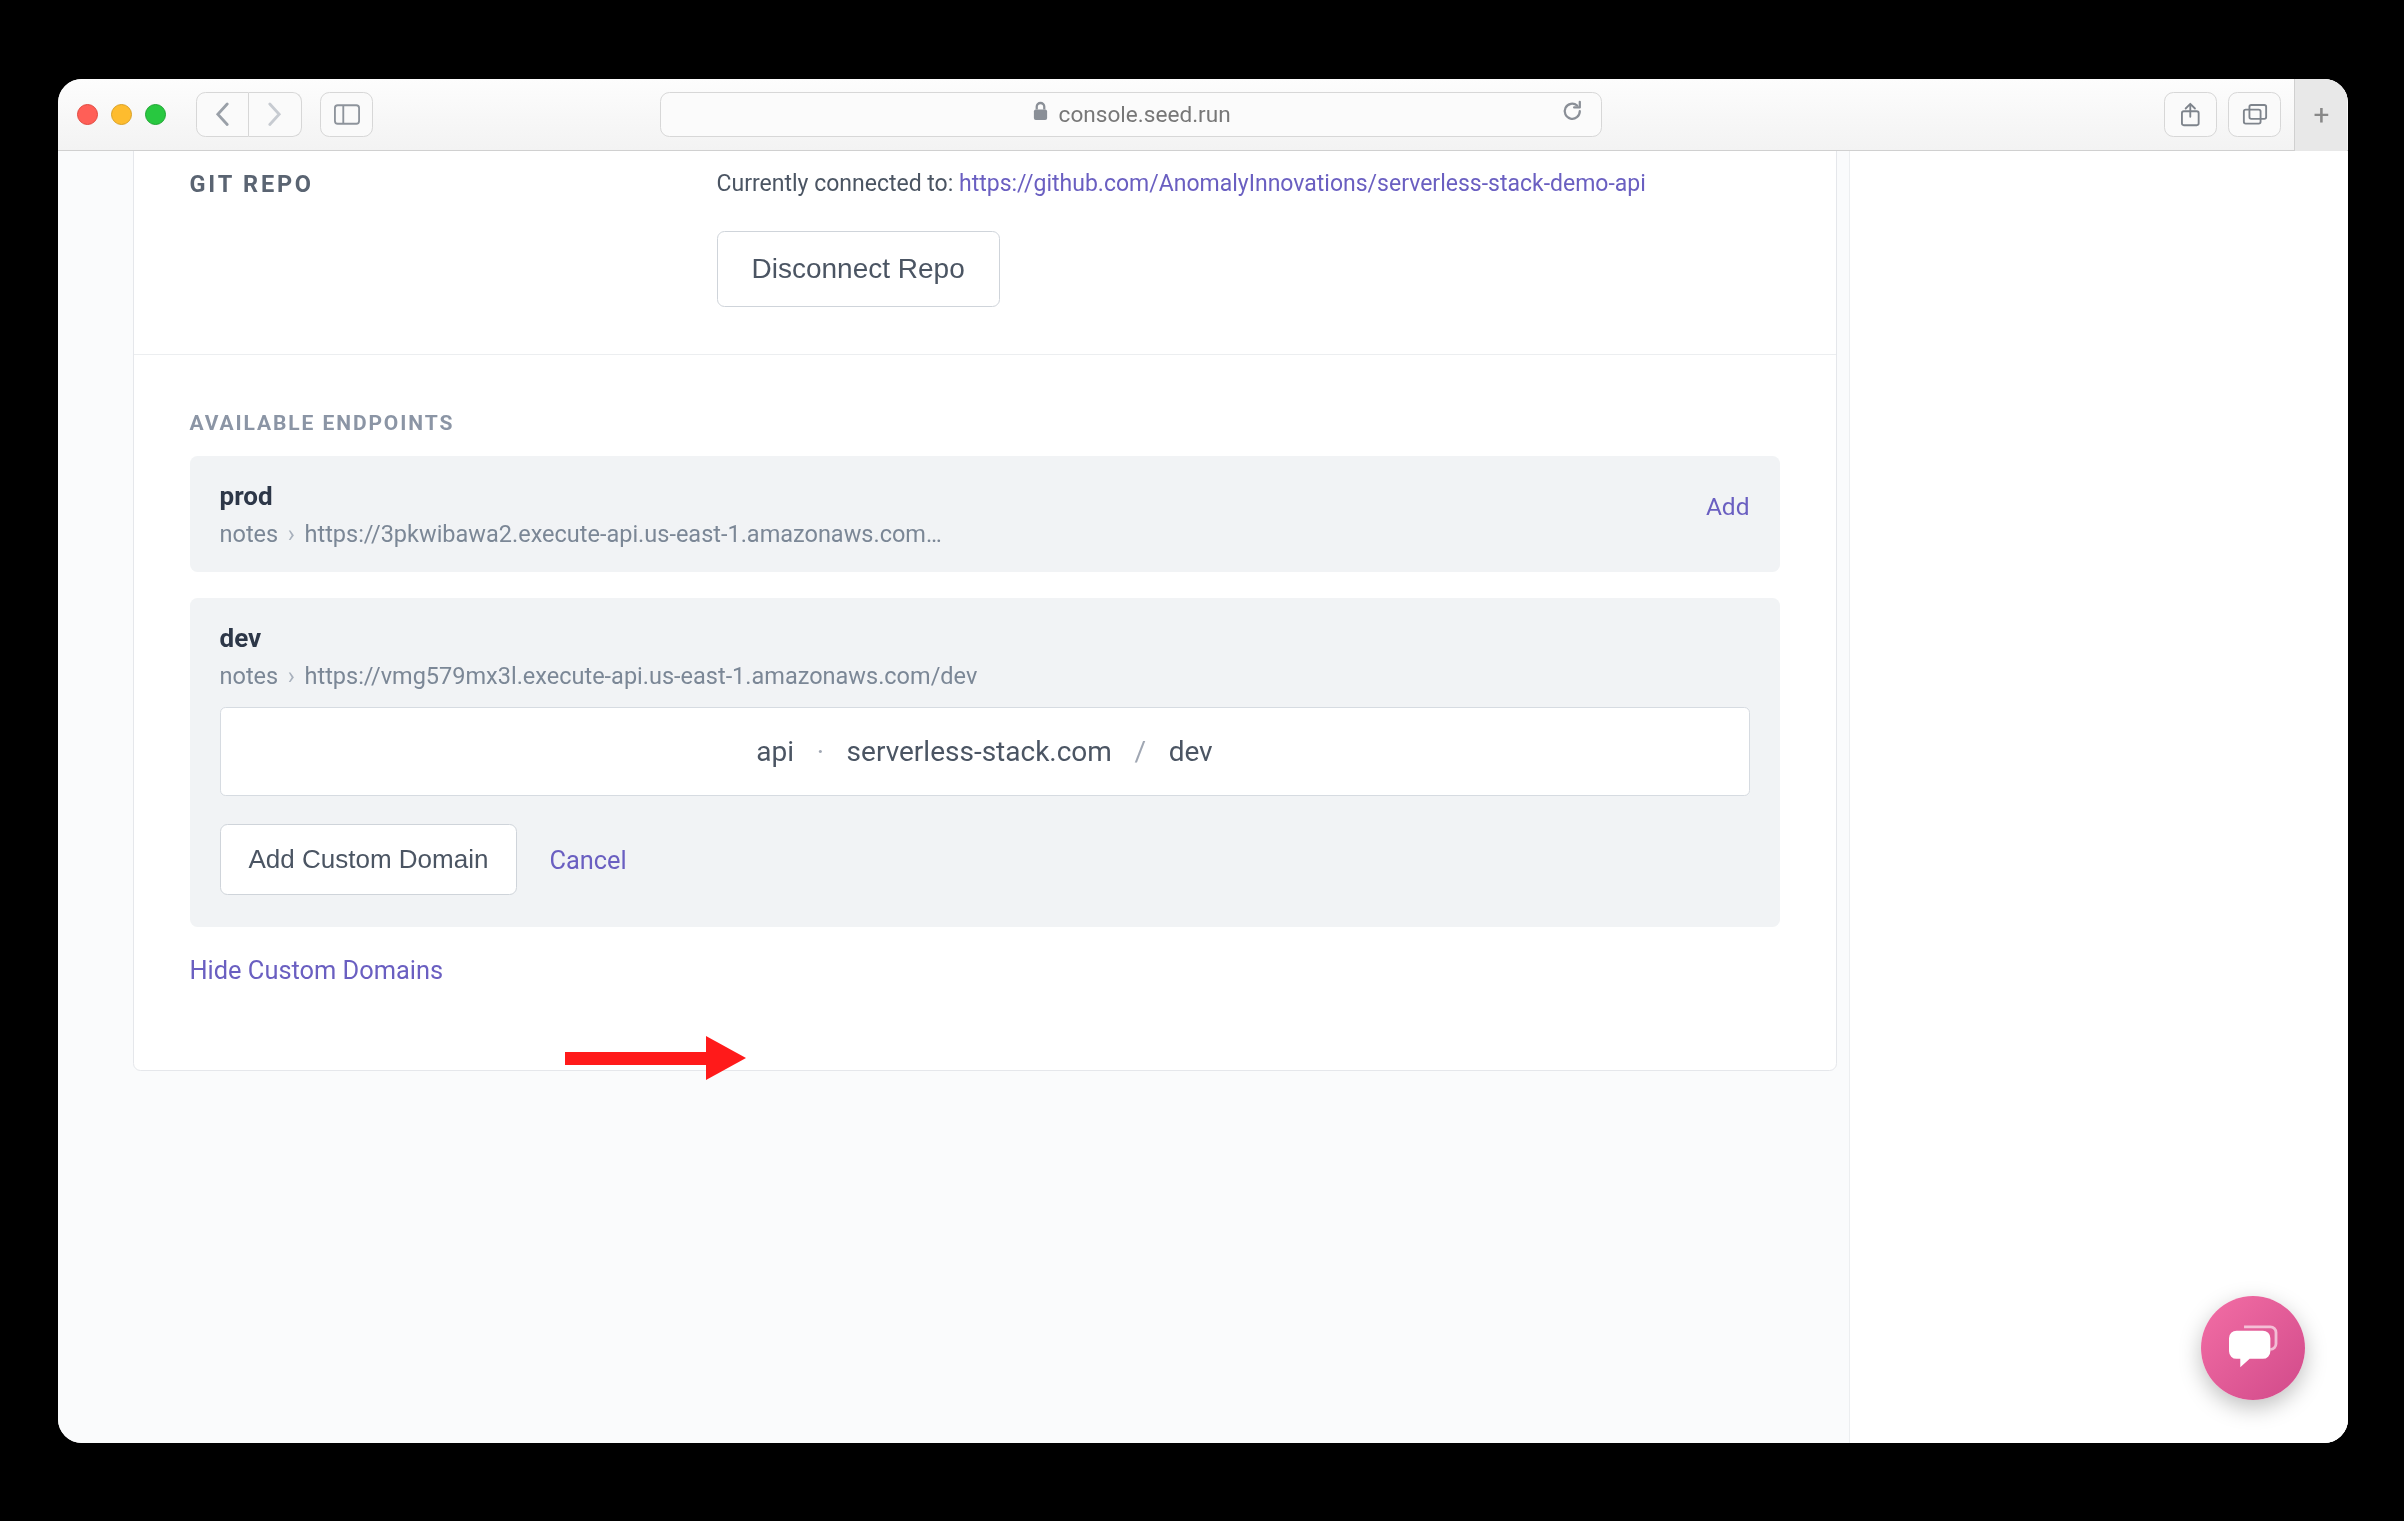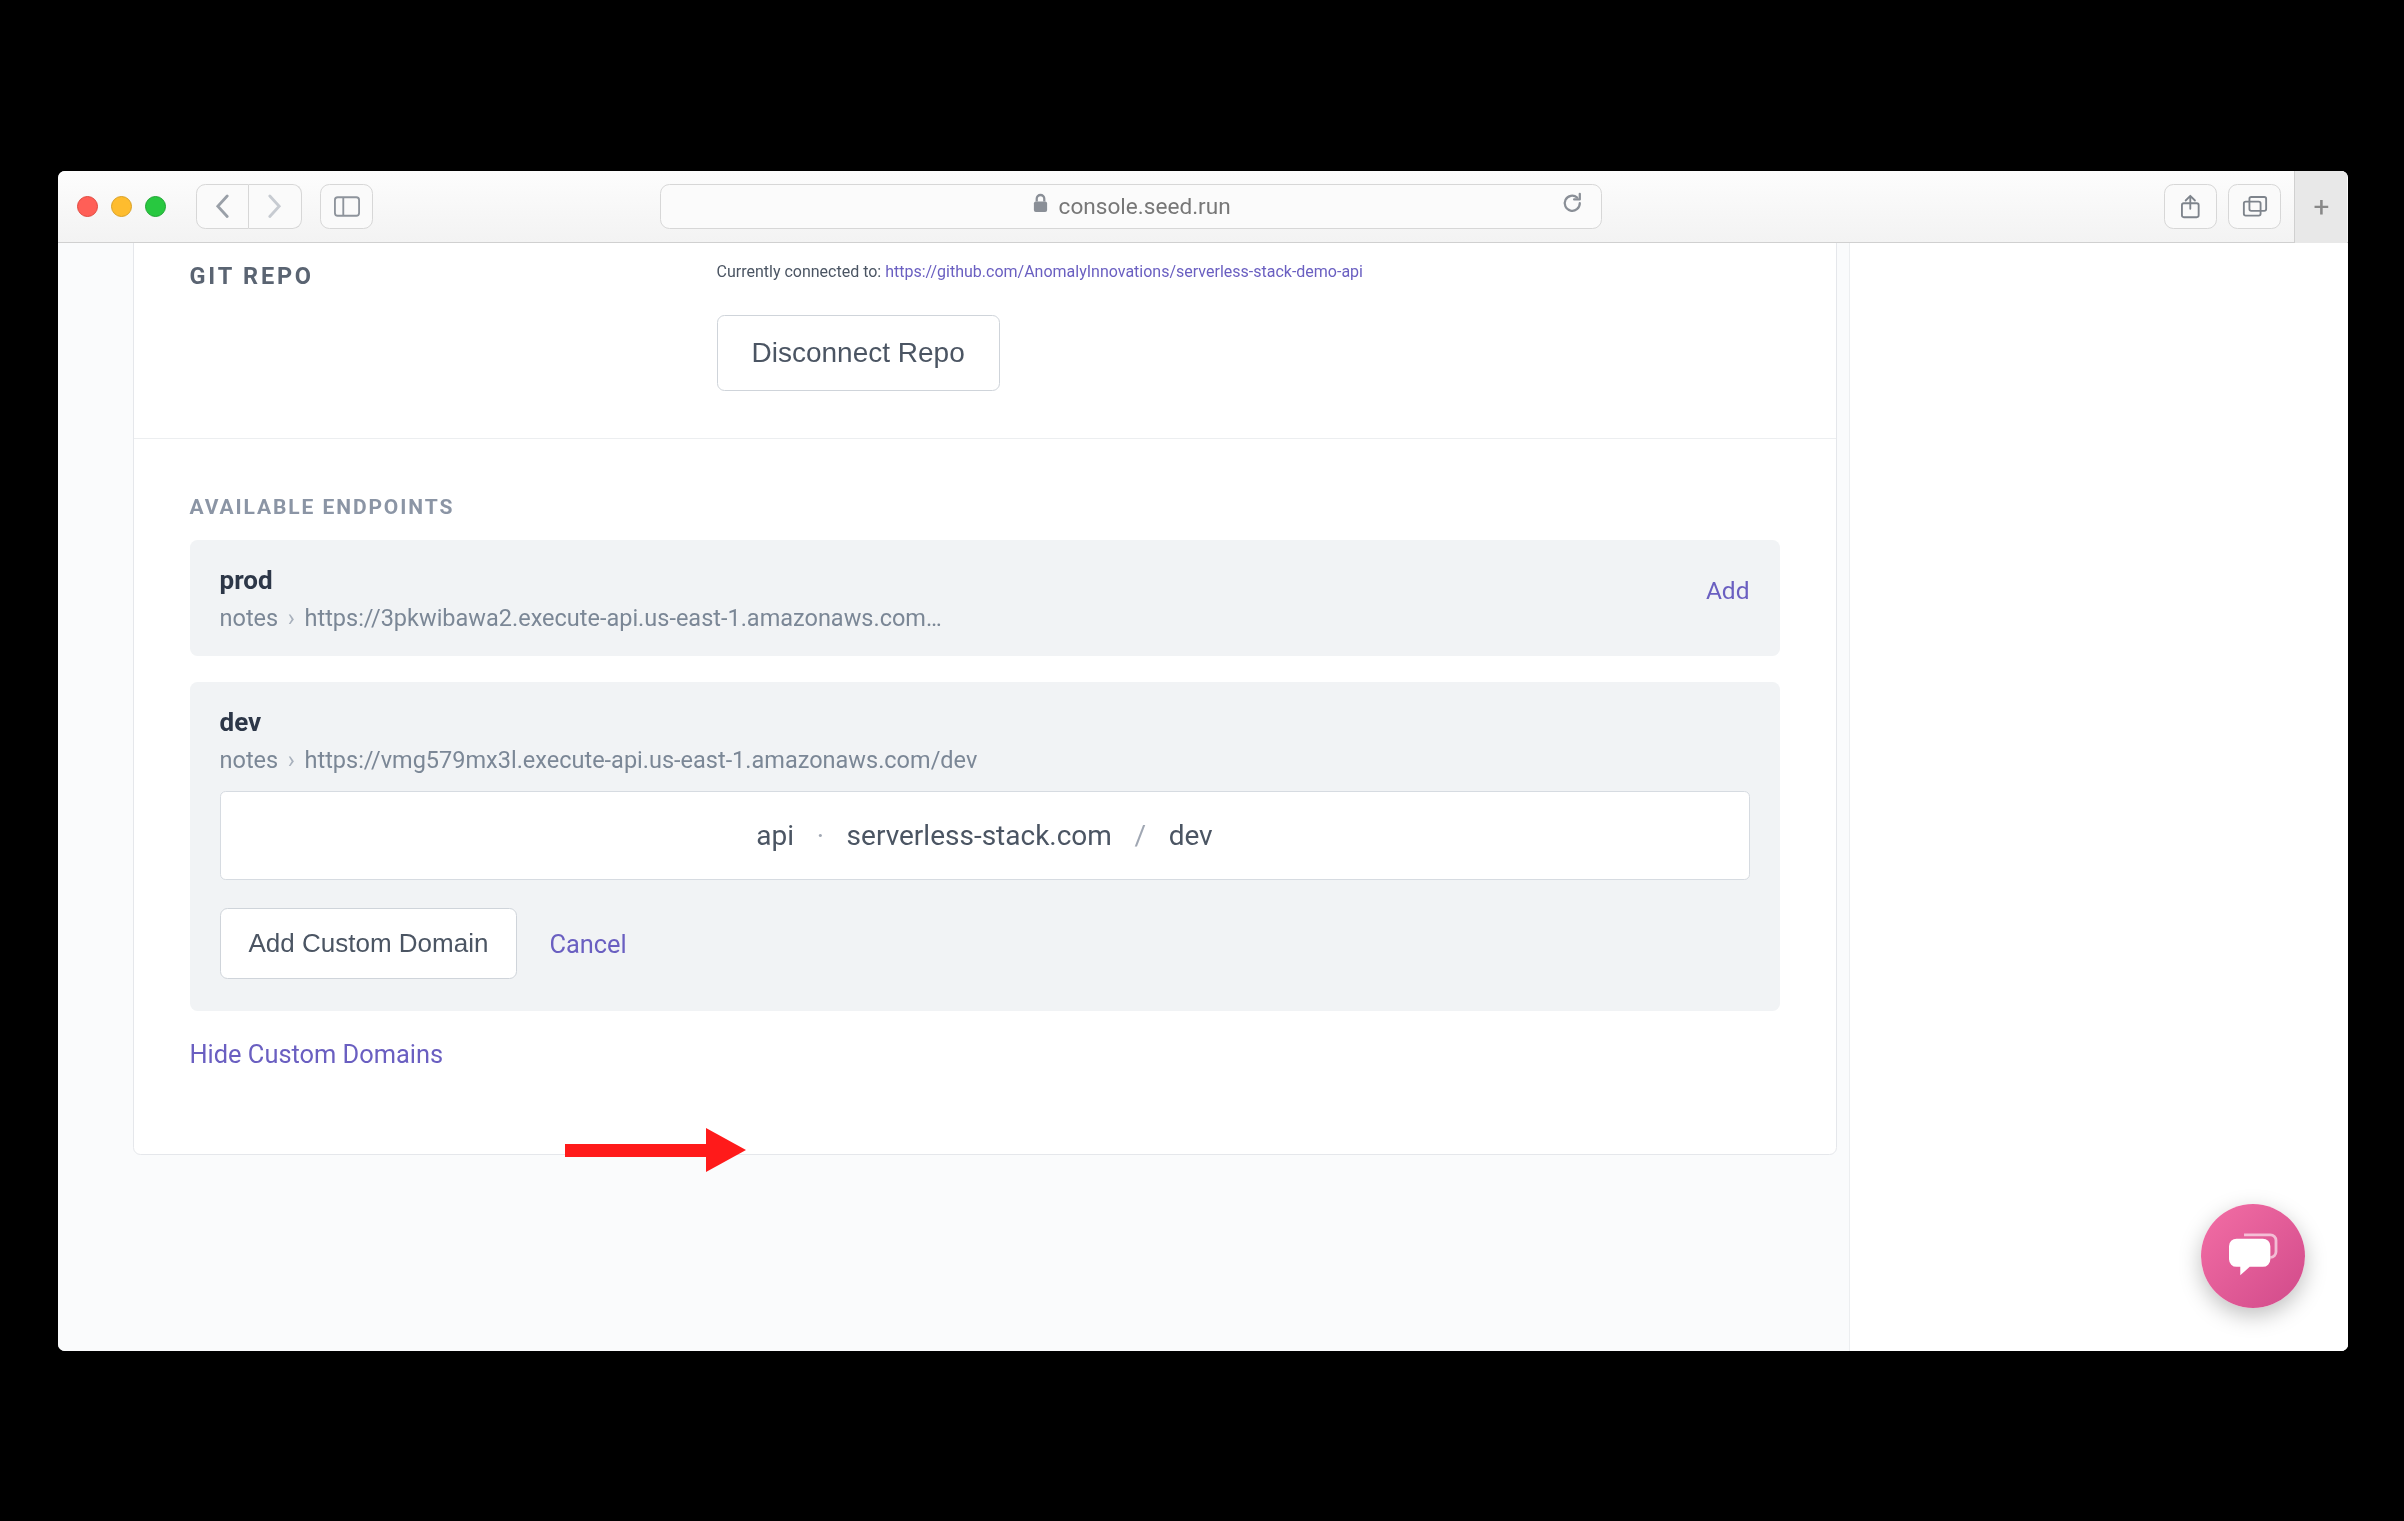--- a/index.html
+++ b/index.html
@@ -7,23 +7,23 @@
     background: #000;
     font-family: -apple-system, BlinkMacSystemFont, "Segoe UI", Roboto, Helvetica, Arial, sans-serif;
     width: 2405px;
     height: 1522px;
     display: flex;
     align-items: center;
     justify-content: center;
   }
   .window {
     width: 2290px;
-    height: 1180px;
+    height: 1364px;
     background: #fff;
-    border-radius: 7px;
+    border-radius: 24px;
     overflow: hidden;
     box-shadow: 0 19px 56px rgba(0,0,0,.5);
     display: flex;
     flex-direction: column;
     position: relative;
   }
   .titlebar {
     height: 72px;
     background: linear-gradient(#fdfdfd,#f3f3f3);
     border-bottom: 0.9px solid #d0d0d0;
@@ -68,21 +68,21 @@
   }
   .section{display:flex;padding:56px 56px 47px;gap:0;}
   .section + .section{border-top:0.9px solid #eceef0;}
   .left-col{width:527px;flex-shrink:0;}
   .left-col h3{
     font-size:23.5px;letter-spacing:2.8px;color:#5a6472;font-weight:700;text-transform:uppercase;
     margin-bottom:19px;
   }
   .left-col p{font-size:24.5px;color:#6b7280;line-height:1.5;}
   .right-col{flex:1;}
-  .connected{font-size:16px;color:#4b5563;}
+  .connected{font-size:23px;color:#4b5563;}
   .link{color:#6a5fc1;}
   .btn{
     display:inline-flex;align-items:center;justify-content:center;
     border:1.9px solid #cfd4da;background:#fff;color:#4b5563;
     font-size:28px;padding:21px 34px;border-radius:7.5px;margin-top:34px;
     font-weight:400;
   }
   .sub-header{
     font-size:21px;letter-spacing:1.9px;color:#8b95a5;font-weight:700;text-transform:uppercase;
     margin-bottom:21px;

